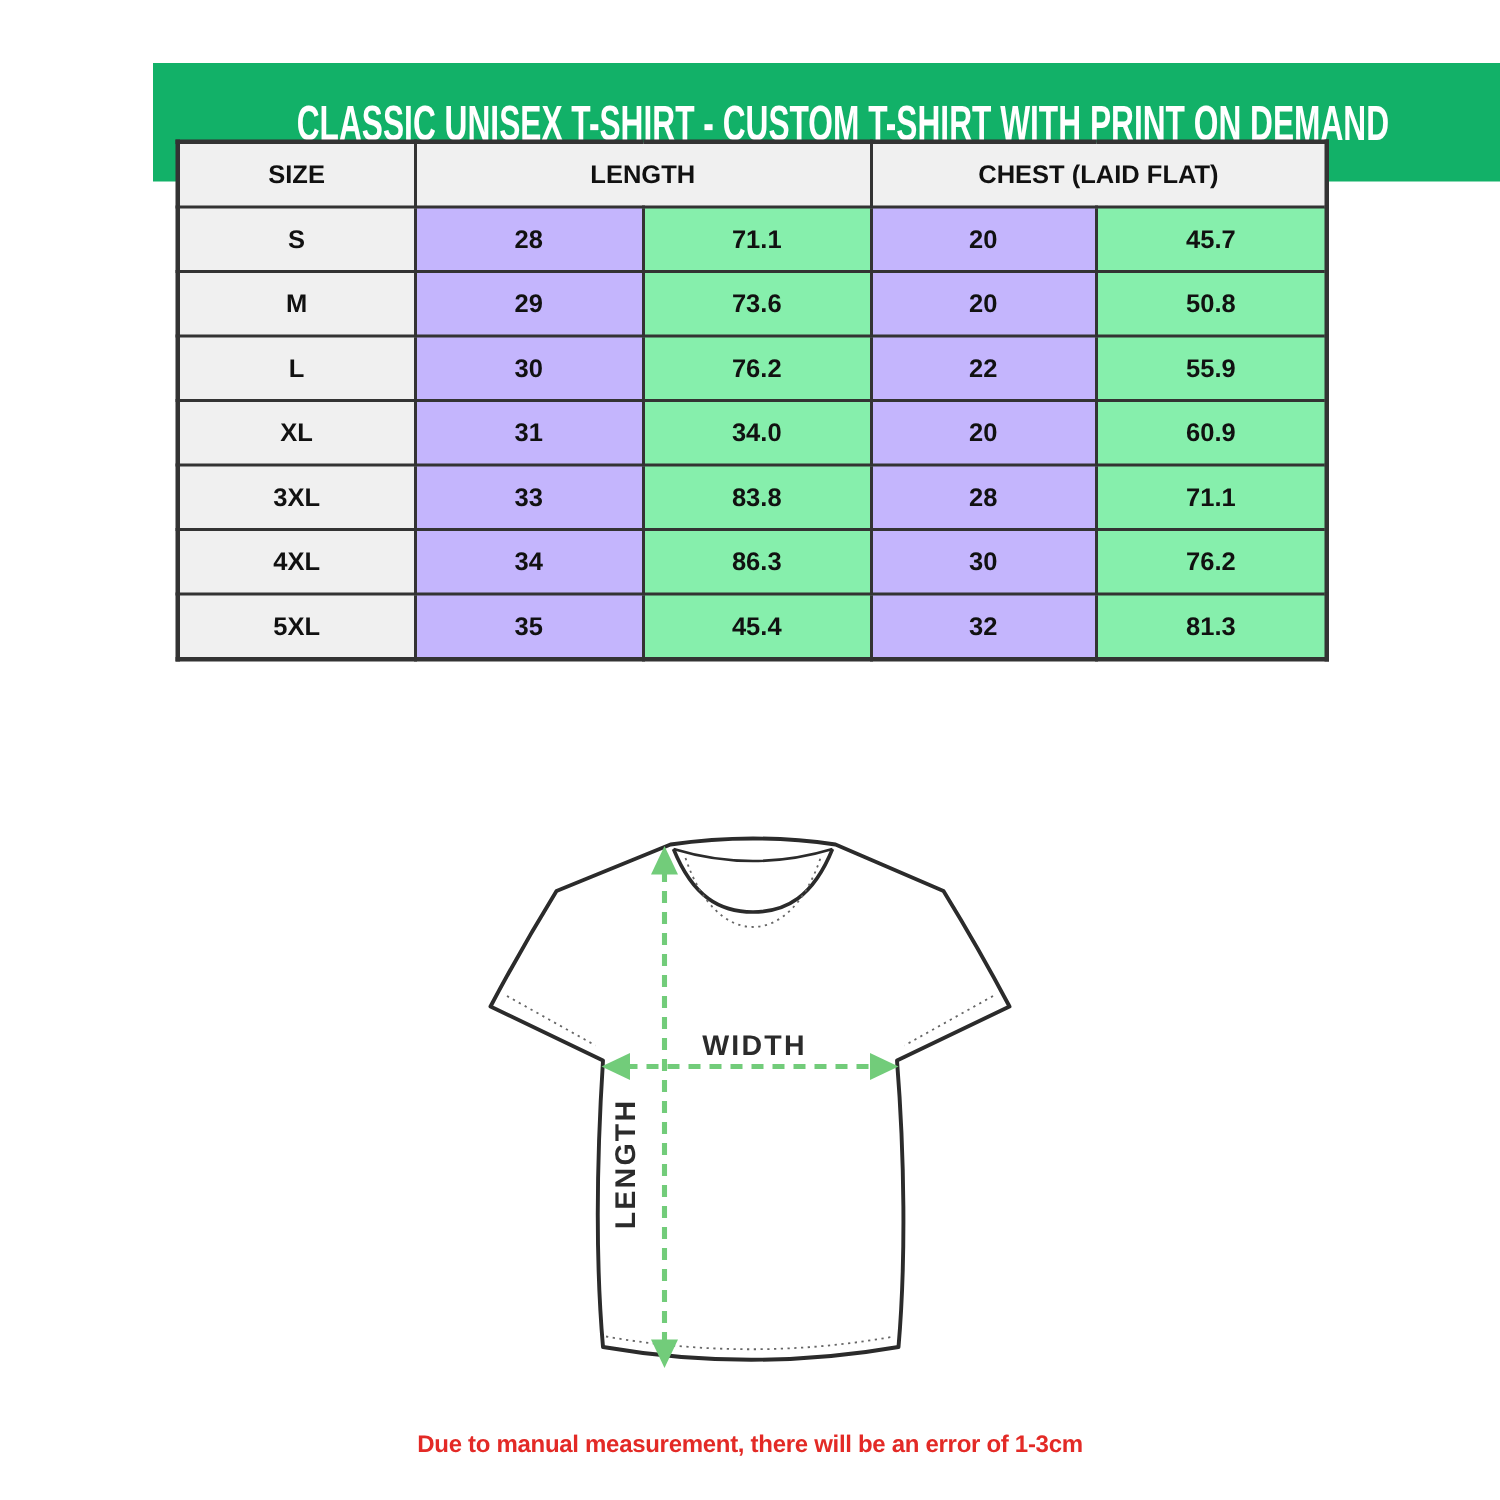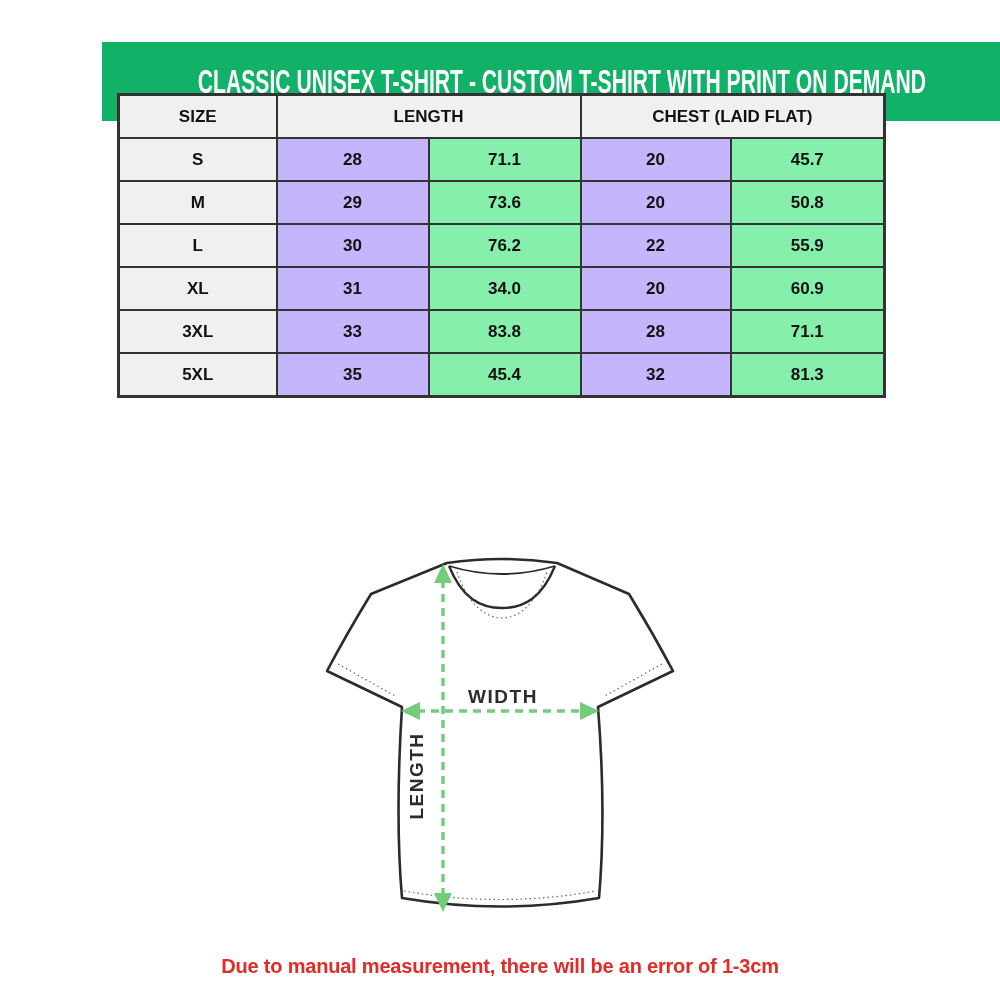--- a/index.html
+++ b/index.html
@@ -76,21 +76,21 @@
   }
 
   
   .note {
     position: absolute;
     left: 0;
     right: 0;
     top: 955px;
     text-align: center;
     color: #e32a26;
-    font-size: 20px;
+    font-size: 16px;
     font-weight: bold;
     letter-spacing: -0.2px;
   }
 </style>
 </head>
 <body>
 
 <div id="stage">
 
   <div class="banner">
@@ -142,20 +142,27 @@
           <td class="cell-cm">60.9</td>
         </tr>
         <tr>
           <td class="cell-size">3XL</td>
           <td class="cell-in">33</td>
           <td class="cell-cm">83.8</td>
           <td class="cell-in">28</td>
           <td class="cell-cm">71.1</td>
         </tr>
         <tr>
+          <td class="cell-size">4XL</td>
+          <td class="cell-in">34</td>
+          <td class="cell-cm">86.3</td>
+          <td class="cell-in">30</td>
+          <td class="cell-cm">76.2</td>
+        </tr>
+        <tr>
           <td class="cell-size">5XL</td>
           <td class="cell-in">35</td>
           <td class="cell-cm">45.4</td>
           <td class="cell-in">32</td>
           <td class="cell-cm">81.3</td>
         </tr>
       </tbody>
   </table>
 
   <svg class="shirt-svg" viewBox="300 545 400 400">

